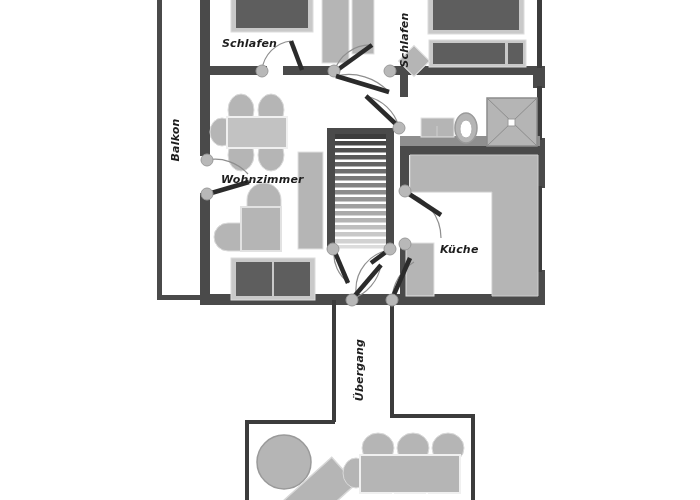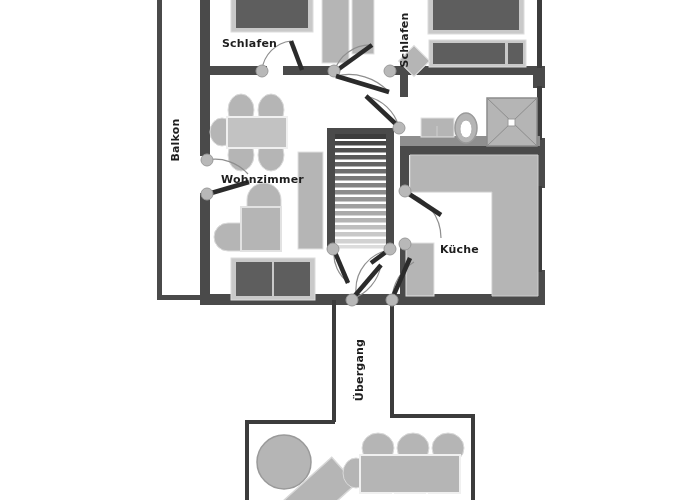--- a/index.html
+++ b/index.html
@@ -12,20 +12,21 @@
     width: 700px;
     height: 500px;
     overflow: hidden;
     font-family: "DejaVu Sans", "Liberation Sans", sans-serif;
   }
   #floorplan-root {
     position: relative;
     width: 700px;
     height: 500px;
     background: #0369a1;
+    font-style: italic;
   }
   svg#plan {
     display: block;
     width: 700px;
     height: 500px;
   }
   .room-label {
     font-family: "DejaVu Sans", "Liberation Sans", sans-serif;
     font-size: 11px;
     font-weight: bold;

